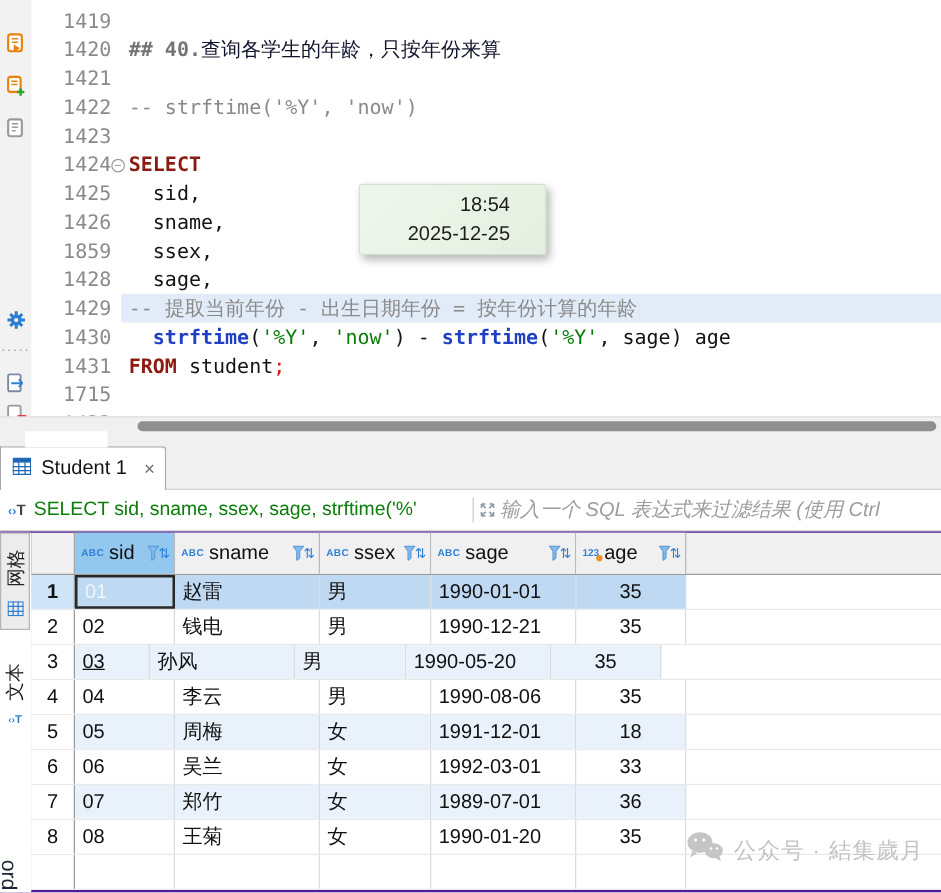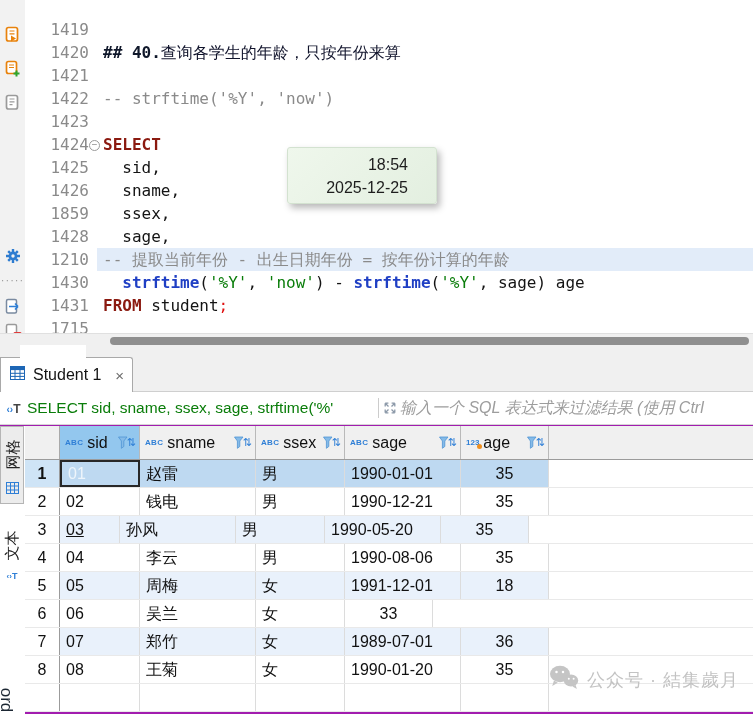--- a/index.html
+++ b/index.html
@@ -7,48 +7,48 @@
        font-family:"Liberation Sans",sans-serif;color:#111;}
 
   
   .editor{position:absolute;left:0;top:0;width:753px;height:333px;background:#fff;overflow:hidden;}
   .ed-toolbar{position:absolute;left:0;top:0;width:25px;height:100%;background:#f2f2f2;z-index:2;}
   .tbi{width:25px;height:24px;display:flex;align-items:center;justify-content:center;}
   .tb-top{position:absolute;top:22px;left:0;display:flex;flex-direction:column;gap:10px;}
   .tb-bottom{position:absolute;top:244px;left:0;display:flex;flex-direction:column;gap:1px;}
   .tb-dots{color:#9a9a9a;font-size:11px;letter-spacing:1px;line-height:6px;height:8px;}
   .ed-body{position:absolute;left:25px;top:0;right:0;bottom:0;
-           font-family:"DejaVu Sans Mono",monospace;font-size:16px;padding-top:18px;}
+           font-family:"DejaVu Sans Mono",monospace;font-size:16px;padding-top:5px;}
   .line{display:flex;height:23px;line-height:23px;}
   .lnum{width:72px;flex:none;text-align:right;padding-right:8px;color:#8a8a8a;position:relative;box-sizing:border-box;}
   .fold{position:absolute;right:-3px;top:6.5px;width:9px;height:9px;border:1px solid #9a9a9a;border-radius:50%;
         font-size:8px;line-height:8px;text-align:center;color:#777;background:#fff;}
   .lcode{flex:1;white-space:pre;padding-left:6px;color:#141414;}
   .line.hl .lcode{background:#e2ecf9;}
   .s-kw{color:#8b1a10;font-weight:bold;}
   .s-func{color:#1f3fc4;font-weight:bold;}
   .s-str{color:#0a7d0a;}
   .s-com{color:#8a8a8a;}
   .s-red{color:#e01010;}
-  .s-bold{color:#0f172a;font-weight:bold;margin-top:14px;}
+  .s-bold{color:#737373;font-weight:bold;margin-top:14px;}
   .s-plain{color:#141414;}
   .s-plaincn{color:#10132b;font-family:"Liberation Sans",sans-serif;}
 
   .tooltip{position:absolute;left:287px;top:147px;width:150px;height:57px;box-sizing:border-box;
            background:linear-gradient(135deg,#eff7ec 0%,#e3efe0 100%);
            border:1px solid #d3e2d0;border-radius:3px;box-shadow:3px 4px 7px rgba(0,0,0,.28);
            z-index:6;text-align:right;padding:5px 28px 0 0;font-size:16px;color:#1d1d1d;line-height:23px;}
 
   
   .divider{position:absolute;left:0;top:333px;width:753px;height:19px;background:#f0f0f0;border-top:1px solid #e0e0e0;}
   .hscroll{position:absolute;left:110px;right:4px;top:3px;height:8px;background:#8f8f8f;border-radius:4px;}
   .artifact{position:absolute;left:20px;top:345px;width:66px;height:13px;background:#fff;z-index:4;}
 
   
-  .results{position:absolute;left:0;top:352px;right:0;bottom:0;background:#a21caf;}
+  .results{position:absolute;left:0;top:352px;right:0;bottom:0;background:#4c1d95;}
   .tabbar{position:relative;height:40px;background:#f0f0f0;border-bottom:1px solid #cfcfcf;box-sizing:border-box;}
   .tab{position:absolute;left:0;top:5px;height:35px;width:133px;background:#fff;
        border:1px solid #a9a9a9;border-bottom:none;border-radius:0 3px 0 0;
        display:flex;align-items:center;gap:8px;padding:0 8px 0 9px;box-sizing:border-box;
        font-size:16px;color:#141414;}
   .tab-label{flex:1;white-space:nowrap;}
   .tab-close{color:#6d6d6d;font-size:15px;cursor:default;}
 
   .filterbar{height:33px;background:#fff;border-bottom:1px solid #d6d6d6;display:flex;align-items:center;box-sizing:border-box;}
   .sqltext-icon{width:27px;flex:none;text-align:center;white-space:nowrap;}
@@ -187,21 +187,21 @@
           </div>
           <div class="line">
             <div class="lnum">1859</div>
             <div class="lcode"><span class="s-plain">  ssex,</span></div>
           </div>
           <div class="line">
             <div class="lnum">1428</div>
             <div class="lcode"><span class="s-plain">  sage,</span></div>
           </div>
           <div class="line hl">
-            <div class="lnum">1210</div>
+            <div class="lnum">1429</div>
             <div class="lcode"><span class="s-com">-- </span><span class="s-com">提取当前年份 - 出生日期年份 = 按年份计算的年龄</span></div>
           </div>
           <div class="line">
             <div class="lnum">1430</div>
             <div class="lcode"><span class="s-plain">  </span><span class="s-func">strftime</span><span class="s-plain">(</span><span class="s-str">'%Y'</span><span class="s-plain">, </span><span class="s-str">'now'</span><span class="s-plain">) - </span><span class="s-func">strftime</span><span class="s-plain">(</span><span class="s-str">'%Y'</span><span class="s-plain">, sage) age</span></div>
           </div>
           <div class="line">
             <div class="lnum">1431</div>
             <div class="lcode"><span class="s-kw">FROM</span><span class="s-plain"> student</span><span class="s-red">;</span></div>
           </div>
@@ -360,20 +360,21 @@
               <div class="gcell" style="width: 116px;">周梅</div>
               <div class="gcell" style="width: 89px;">女</div>
               <div class="gcell" style="width: 116px;">1991-12-01</div>
               <div class="gcell num" style="width: 88px;">18</div>
             </div>
             <div class="grow">
               <div class="rnum">6</div>
               <div class="gcell" style="width: 80px;">06</div>
               <div class="gcell" style="width: 116px;">吴兰</div>
               <div class="gcell" style="width: 89px;">女</div>
+              <div class="gcell" style="width: 116px;">1992-03-01</div>
               <div class="gcell num" style="width: 88px;">33</div>
             </div>
             <div class="grow stripe">
               <div class="rnum">7</div>
               <div class="gcell" style="width: 80px;">07</div>
               <div class="gcell" style="width: 116px;">郑竹</div>
               <div class="gcell" style="width: 89px;">女</div>
               <div class="gcell" style="width: 116px;">1989-07-01</div>
               <div class="gcell num" style="width: 88px;">36</div>
             </div>

